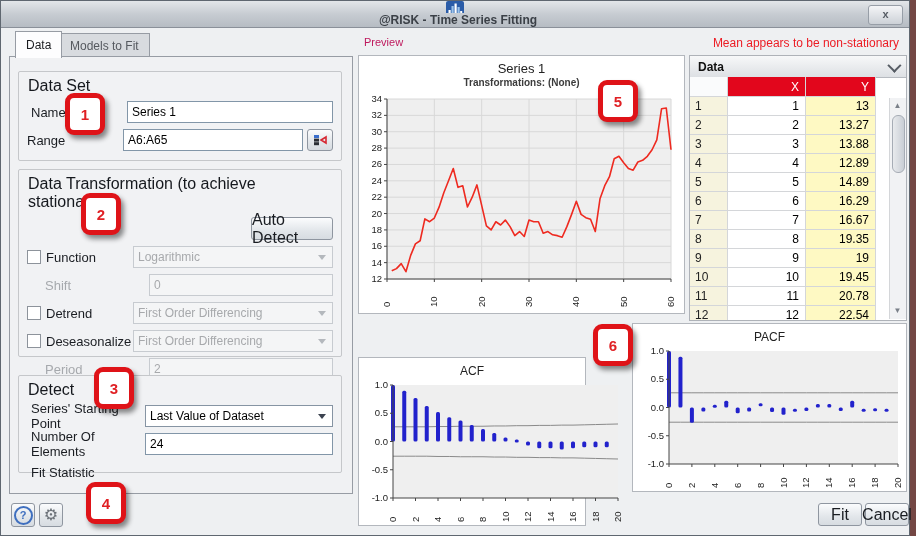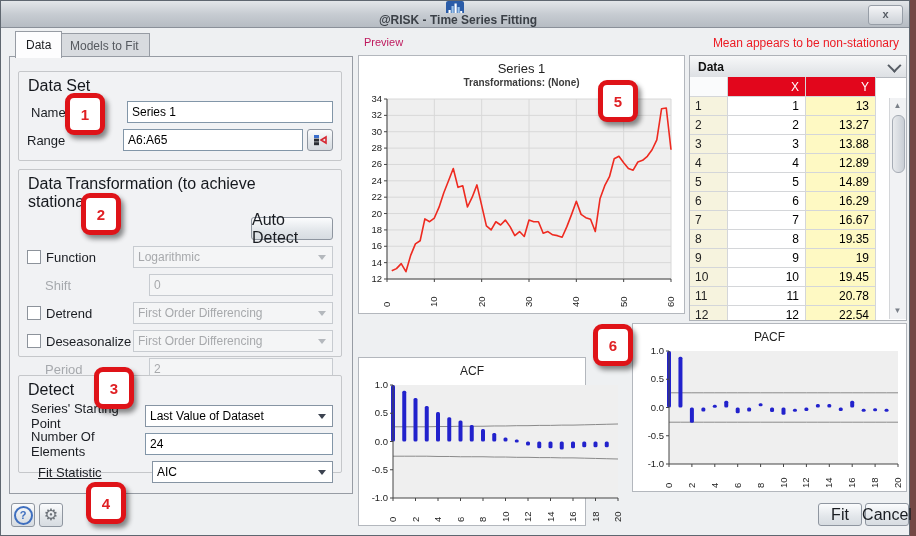--- a/index.html
+++ b/index.html
@@ -152,25 +152,21 @@
         <div class="combo">
             <span>Last Value of Dataset</span>
             <span class="arrow"></span>
           </div>
       </div>
       <div class="gb-row">
         <span class="gb-label" style="width:114px;margin-left:4px;">Number Of Elements</span>
         <div class="txt-input">24</div>
       </div>
       <div class="gb-row">
-        <span class="gb-label" style="width:114px;margin-left:11px;text-decoration:underline;">Fit Statistic</span>
-        <div class="combo">
-            <span>AIC</span>
-            <span class="arrow"></span>
-          </div>
+        <span class="gb-label" style="width:114px;margin-left:4px;">Fit Statistic</span>
       </div>
     </div>
   </div>
 
   <div class="preview-label">Preview</div>
   <div class="warning">Mean appears to be non-stationary</div>
 
   <div class="panel" style="left:357px;top:54px;width:327px;height:259px;">
     <div class="chart-title">Series 1</div>
     <div class="chart-sub">Transformations: (None)</div>

